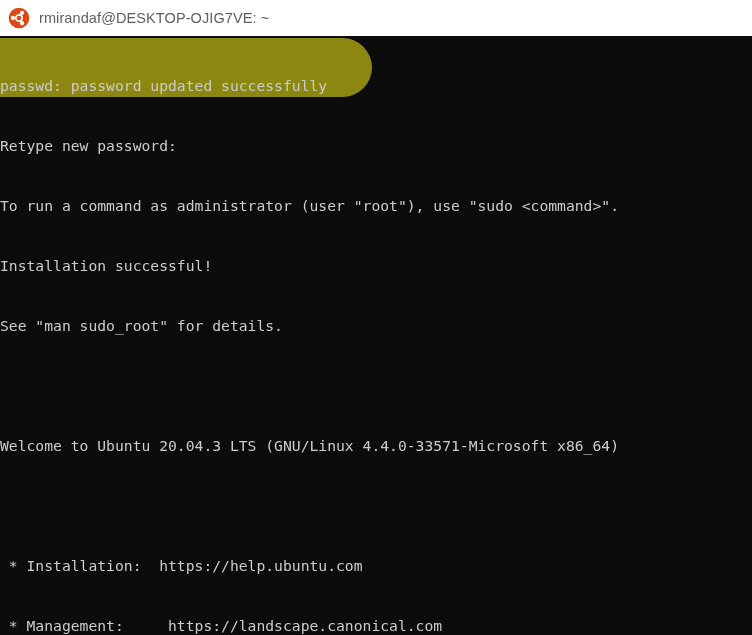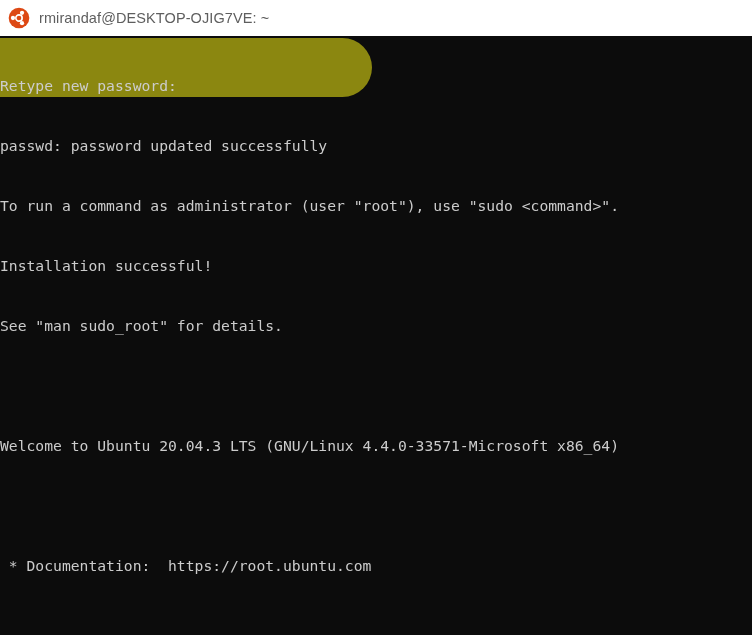--- a/index.html
+++ b/index.html
@@ -106,29 +106,30 @@
       <circle cx="20.4" cy="23.6" r="3.1" fill="#ffffff"></circle>
     </svg>
     <span class="titlebar-title" style="color: rgb(94, 94, 94);">rmirandaf@DESKTOP-OJIG7VE: ~</span>
   </div>
 
   <div class="terminal" style="background: rgb(12, 12, 12);">
 
     <div class="highlight-blob" style="background: rgb(139, 135, 16);"></div>
 
     <div class="term-lines" style="color: rgb(204, 204, 204);">
+      <span class="line">passwd: password updated successfully</span>
       <span class="line">Retype new password:</span>
-      <span class="line">passwd: password updated successfully</span>
       <span class="line">To run a command as administrator (user "root"), use "sudo &lt;command&gt;".</span>
       <span class="line">Installation successful!</span>
       <span class="line">See "man sudo_root" for details.</span>
       <span class="line"></span>
       <span class="line">Welcome to Ubuntu 20.04.3 LTS (GNU/Linux 4.4.0-33571-Microsoft x86_64)</span>
       <span class="line"></span>
-      <span class="line"> * Documentation:  https://root.ubuntu.com</span>
+      <span class="line"> * Installation:  https://help.ubuntu.com</span>
+      <span class="line"> * Management:     https://landscape.canonical.com</span>
       
       
       
       
       
       
       
       
       
       

